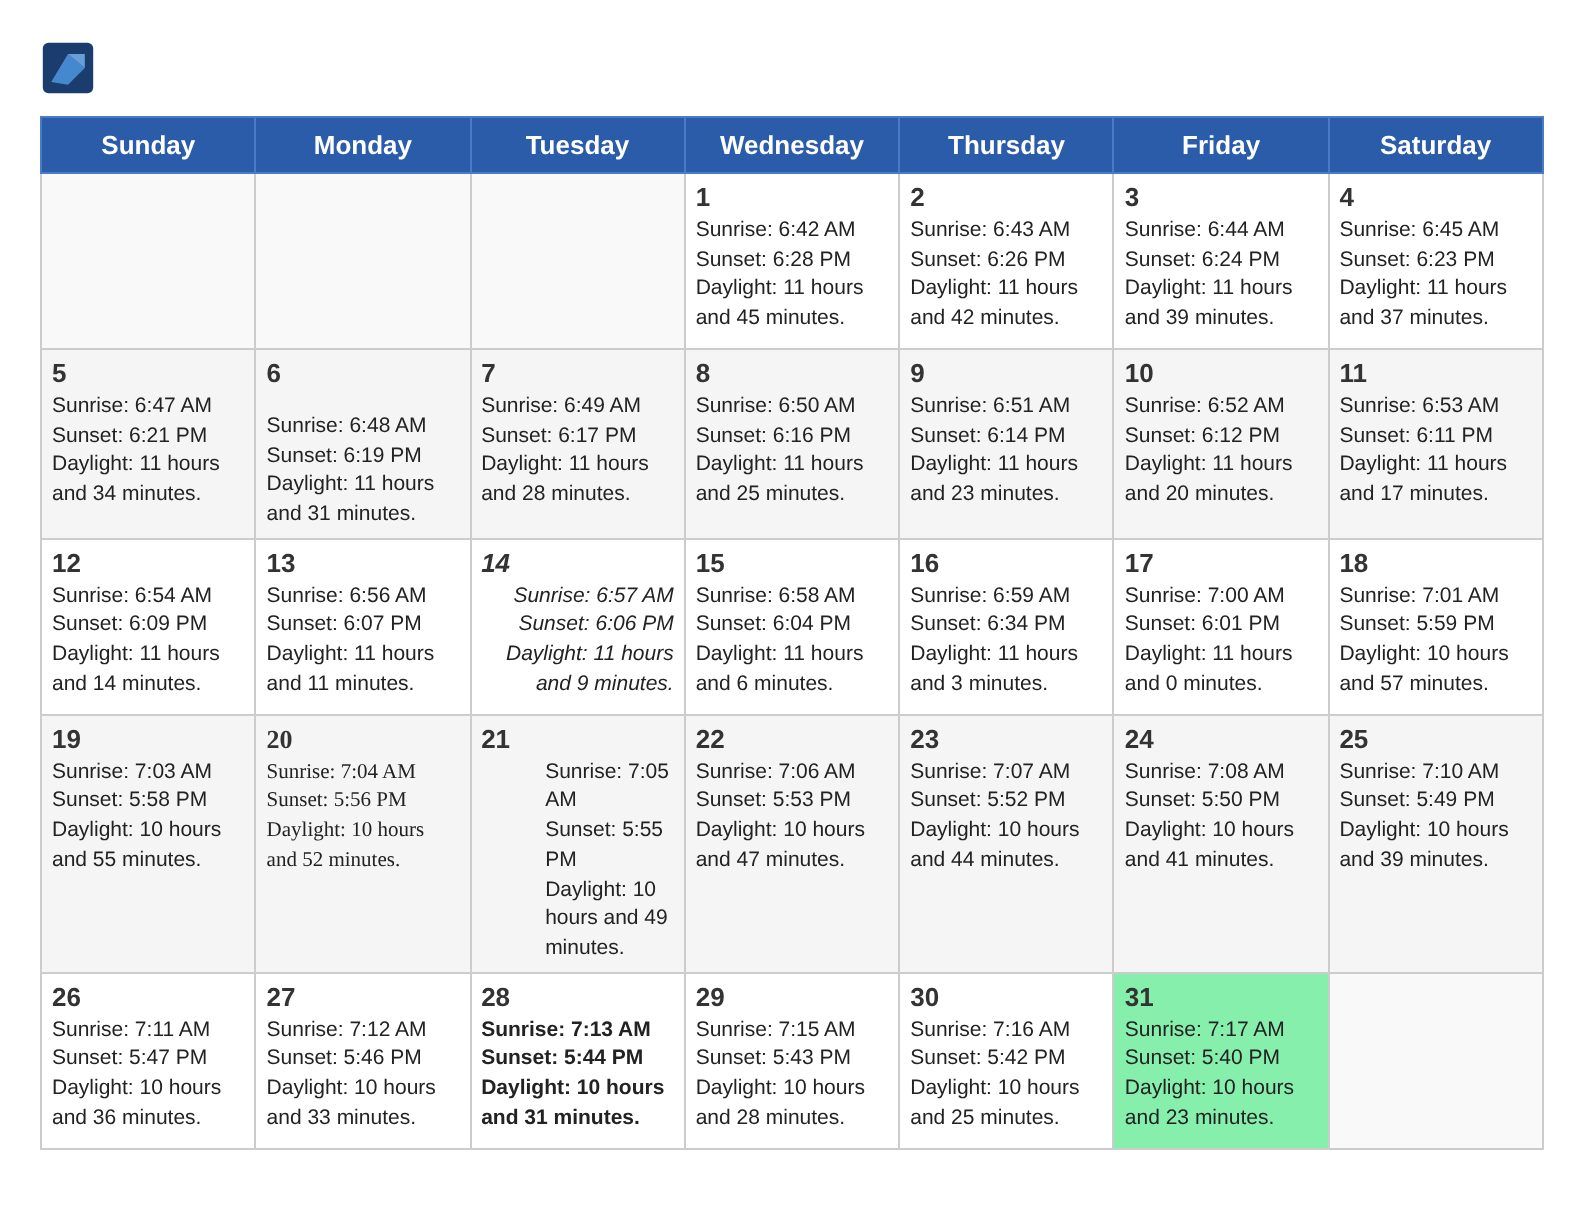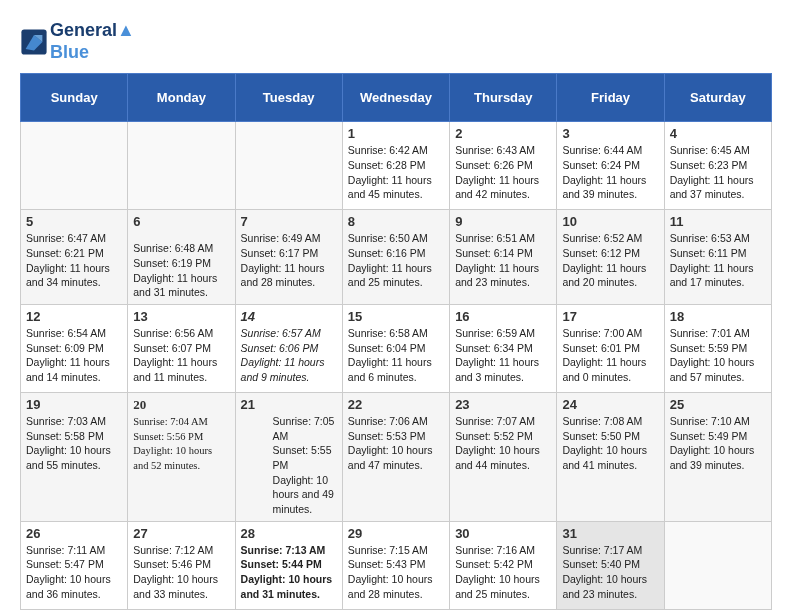--- a/index.html
+++ b/index.html
@@ -51,21 +51,21 @@
     }
     .calendar {
       width: 100%;
       border-collapse: collapse;
       border: 1px solid #bbb;
     }
     .calendar th {
       background: #2a5caa;
       color: #fff;
       text-align: center;
-      padding: 16px 4px;
+      padding: 6px 4px;
       font-size: 13px;
       border: 1px solid #4a7ac8;
     }
     .calendar td {
       vertical-align: top;
       border: 1px solid #ccc;
       padding: 4px 5px;
       width: calc(100% / 7);
       min-height: 80px;
       font-size: 11px;
@@ -99,24 +99,20 @@
 <body>
 
 <div class="page">
   <div class="header">
     <div class="logo">
       <svg class="logo-icon" viewBox="0 0 40 40">
         <rect x="2" y="2" width="36" height="36" rx="4" fill="#1a3d6e"></rect>
         <polygon points="8,30 20,10 32,20 20,32" fill="#4a90d9" opacity="0.9"></polygon>
         <polygon points="20,10 32,10 32,20" fill="#7ab8f0" opacity="0.8"></polygon>
       </svg>
-      <div class="logo-text">
-        <div>General<span>▲</span></div>
-        <div style="color:#4a90d9;">Blue</div>
-      </div>
     </div>
     <div class="title-block">
       <div class="month-title"></div>
       <div class="subtitle"></div>
     </div>
   </div>
 
   <table class="calendar">
     <thead>
       <tr>
@@ -211,21 +207,21 @@
 Daylight: 11 hours and 14 minutes.</div>
           </td>
           <td style="background: rgb(255, 255, 255);">
             <span class="day-num">13</span>
             <div class="day-info" style="white-space: pre-line;">Sunrise: 6:56 AM
 Sunset: 6:07 PM
 Daylight: 11 hours and 11 minutes.</div>
           </td>
           <td style="background: rgb(255, 255, 255); font-style: italic;">
             <span class="day-num">14</span>
-            <div class="day-info" style="white-space: pre-line;">Sunrise: 6:57 AM
+            <div class="day-info" style="white-space: pre-line; text-align: right;">Sunrise: 6:57 AM
 Sunset: 6:06 PM
 Daylight: 11 hours and 9 minutes.</div>
           </td>
           <td style="background: rgb(255, 255, 255);">
             <span class="day-num">15</span>
             <div class="day-info" style="white-space: pre-line;">Sunrise: 6:58 AM
 Sunset: 6:04 PM
 Daylight: 11 hours and 6 minutes.</div>
           </td>
           <td style="background: rgb(255, 255, 255);">
@@ -315,21 +311,21 @@
             <div class="day-info" style="white-space: pre-line;">Sunrise: 7:15 AM
 Sunset: 5:43 PM
 Daylight: 10 hours and 28 minutes.</div>
           </td>
           <td style="background: rgb(255, 255, 255);">
             <span class="day-num">30</span>
             <div class="day-info" style="white-space: pre-line;">Sunrise: 7:16 AM
 Sunset: 5:42 PM
 Daylight: 10 hours and 25 minutes.</div>
           </td>
-          <td style="background: #e5e5e5;">
+          <td style="background: #86efac;">
             <span class="day-num">31</span>
             <div class="day-info" style="white-space: pre-line;">Sunrise: 7:17 AM
 Sunset: 5:40 PM
 Daylight: 10 hours and 23 minutes.</div>
           </td>
           <td class="empty" style="background: rgb(249, 249, 249);"></td>
         </tr>
       </tbody>
   </table>
 </div>

